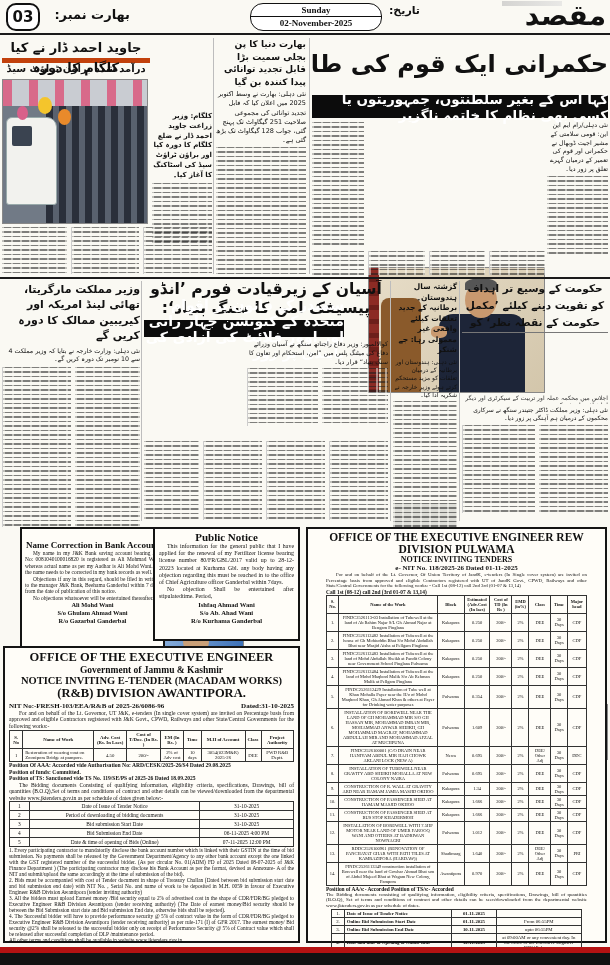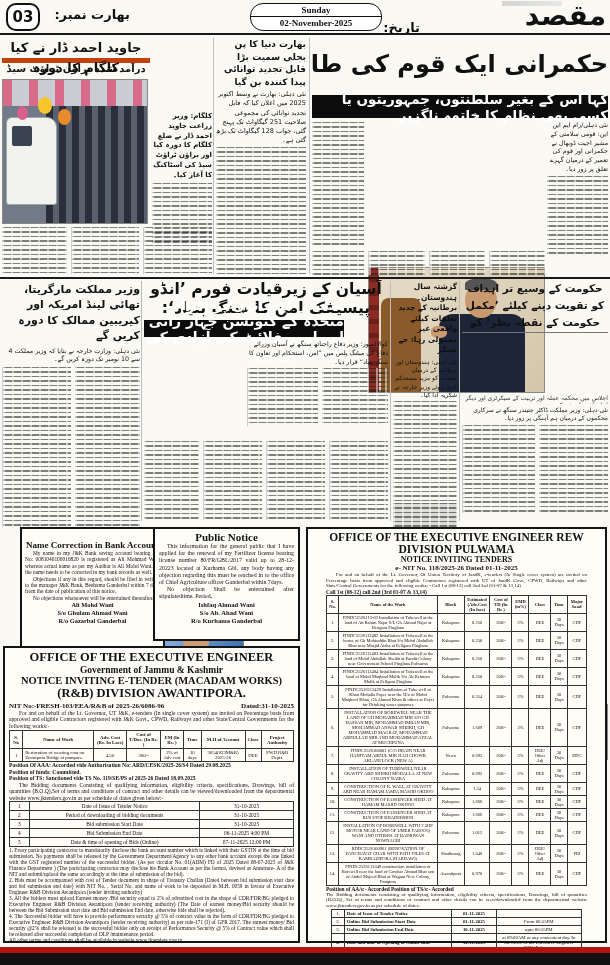--- a/index.html
+++ b/index.html
@@ -31,21 +31,21 @@
   .photo{position:relative;overflow:hidden;border:1px solid #888;box-sizing:border-box}
   .just{text-align:justify}
   p{margin:0}
 </style>
 </head>
 <body>
 
 <div class="abs" style="left:0;top:0;width:610px;height:33px">
   <div class="abs rtl b" style="right:4px;top:0;width:120px;font-size:28px;line-height:32px">مقصد</div>
   <div class="abs" style="right:48px;top:1px;width:60px;height:5px;background:linear-gradient(90deg,#bbb,#ddd);opacity:.6"></div>
-  <div class="abs rtl b" style="right:190px;top:20px;font-size:13px">تاریخ:</div>
+  <div class="abs rtl b" style="right:190px;top:4px;font-size:11px">تاریخ:</div>
   <div class="abs ctr" style="left:250px;top:3px;width:130px;height:26px;border:1.5px solid #111;border-radius:13px;background:#fff">
     <div class="b serif" style="font-size:9px;border-bottom:1px solid #111;line-height:12px">Sunday</div>
     <div class="b serif" style="font-size:9px;line-height:12px">02-November-2025</div>
   </div>
   <div class="abs rtl b" style="left:40px;top:7px;width:90px;font-size:13px">بھارت نمبر:</div>
   <div class="abs ctr b" style="left:6px;top:3px;width:30px;height:24px;border:2.5px solid #111;border-radius:10px;font-size:15px;line-height:24px;background:#fff">03</div>
 </div>
 <div class="abs hline" style="left:0;top:33px;width:610px"></div>
 
 <div class="abs rtl b ctr" style="left:2px;top:38px;width:148px;height:20px;font-size:13px;line-height:20px;border-bottom:5px solid #c2410c">جاوید احمد ڈار نے کیا کلگام کا دورہ</div>

